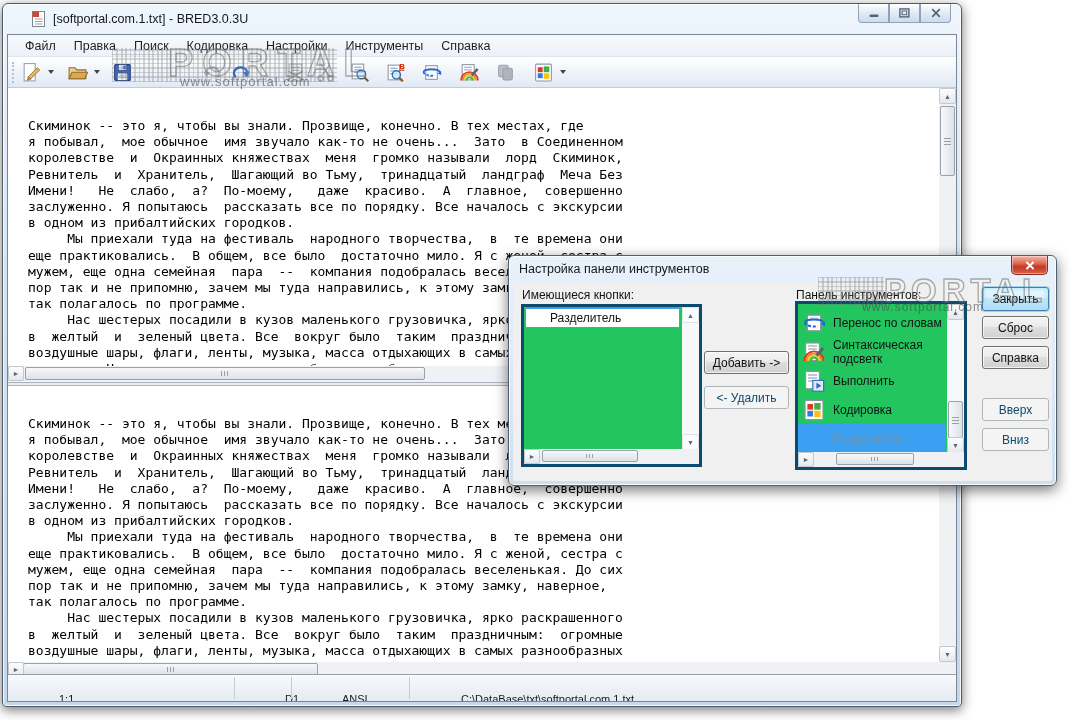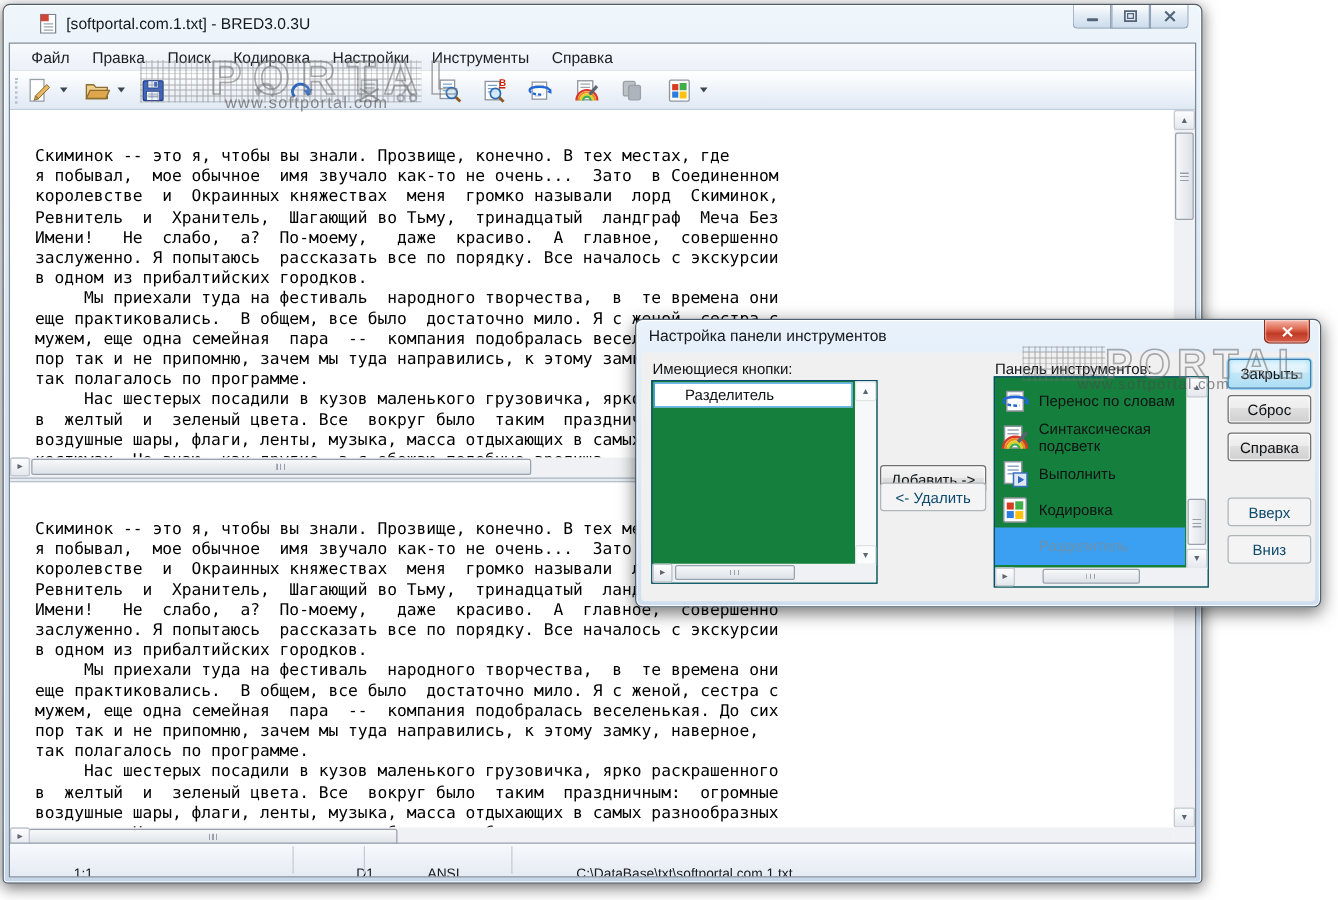--- a/index.html
+++ b/index.html
@@ -101,40 +101,40 @@
   .dlg-close{position:absolute;top:0;right:8px;width:35px;height:18px;border-radius:0 0 5px 5px;
     background:linear-gradient(#f4b6aa,#e06a52 40%,#c13a25 60%,#d8604a);
     border:1px solid #8c2c1c;border-top:none;display:flex;align-items:center;justify-content:center;
     box-shadow:inset 0 0 0 1px rgba(255,255,255,.4);}
   .dlg-client{position:absolute;left:4px;right:4px;top:26px;bottom:4px;background:#f0f0f0;
     border-radius:0 0 3px 3px;}
   .lbl{position:absolute;font-size:12px;color:#101214;white-space:nowrap;}
   .l1{left:9px;top:6px;text-align:right;}
   .l2{left:283px;top:6px;}
 
-  .listbox{position:absolute;background:#15803d;border:1px solid #0c4a6e;box-sizing:border-box;}
+  .listbox{position:absolute;background:#22c55e;border:3px solid #0c4a6e;box-sizing:border-box;}
   .lb-left{left:8px;top:22px;width:181px;height:163px;}
   .lb-right{left:282px;top:19px;width:172px;height:169px;}
   .lb-item-focus{position:absolute;left:1px;top:1px;right:19px;height:20px;border:1px solid #42a1e3;
     font-size:12px;color:#101214;display:flex;align-items:center;padding-left:24px;box-sizing:border-box;background:#fff;}
   .lb-sbv{position:absolute;top:0;right:0;bottom:14px;width:17px;background:#f7f8f9;}
   .lb-sbh{position:absolute;left:0;right:0;bottom:0;height:15px;background:#f0f1f4;}
   .row{position:absolute;left:0;right:18px;height:29px;display:flex;align-items:center;font-size:12px;color:#101214;}
   .row .ic{width:24px;height:24px;margin:0 7px 0 4px;flex:0 0 auto;}
   .row .ic svg{width:24px;height:24px;}
   .row.sel{background:#3ba0f2;color:#6d91ac;padding-left:35px;box-sizing:border-box;}
 
   .btn{position:absolute;font-size:12px;color:#0f1113;border:1px solid #707070;border-radius:3px;
     background:linear-gradient(#f4f4f4,#ececec 45%,#dfdfdf 46%,#d0d0d0);
     display:flex;align-items:center;justify-content:center;box-shadow:inset 0 0 0 1px rgba(255,255,255,.7);
     box-sizing:border-box;font-family:"Liberation Sans",sans-serif;}
   .btn.dis{color:#0c4a6e;border-color:#b0b5b8;background:#f4f4f4;box-shadow:none;}
   .btn.focused{border:1px solid #3c7fb1;box-shadow:0 0 0 1px #9ed5f2,inset 0 0 4px 1px #a9e2f7;
     background:linear-gradient(#ecf8fe,#dcf0fb 45%,#c4e7f8 46%,#b0ddf4);}
-  .btn.add{left:191px;top:69px;width:85px;height:23px;margin-top:21px;}
+  .btn.add{left:191px;top:69px;width:85px;height:23px;}
   .btn.del{left:191px;top:104px;width:85px;height:23px;}
   .btn.b-close{left:469px;top:5px;width:67px;height:24px;}
   .btn.b-reset{left:469px;top:34px;width:67px;height:23px;}
   .btn.b-help{left:469px;top:64px;width:67px;height:23px;}
   .btn.b-up{left:469px;top:116px;width:67px;height:23px;}
   .btn.b-down{left:469px;top:146px;width:67px;height:23px;}
 </style>
 </head>
 <body>
 

